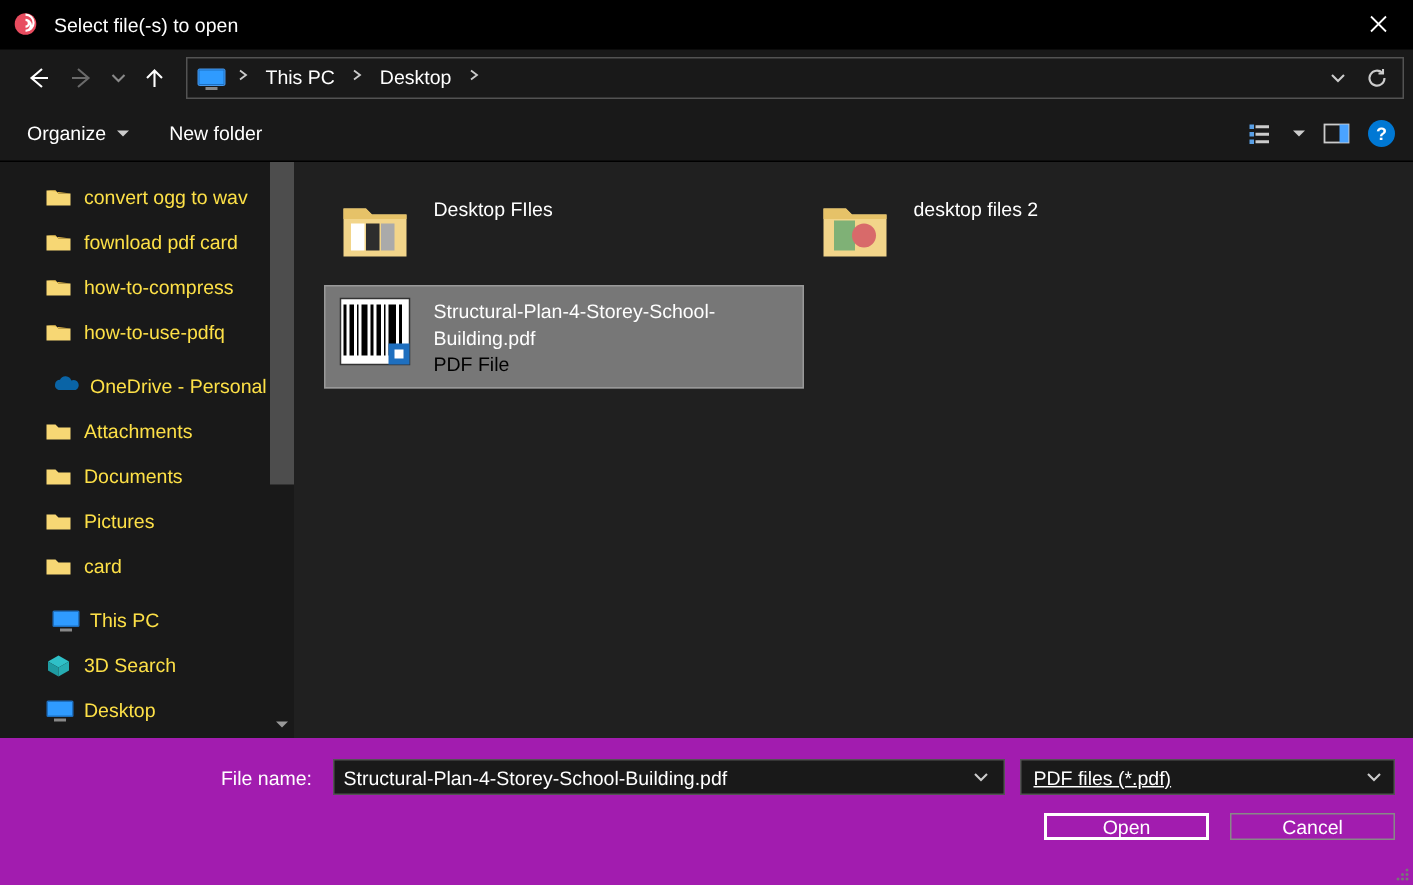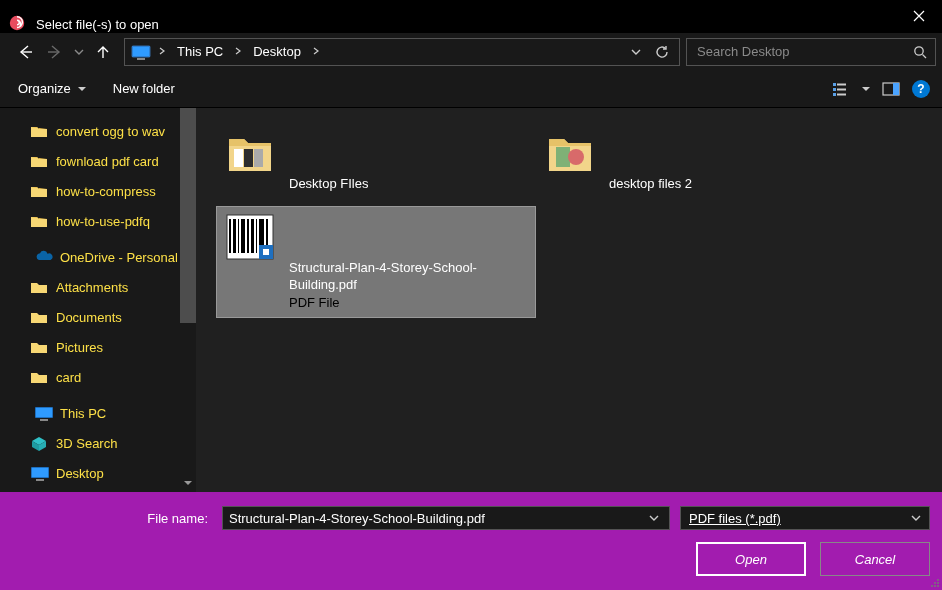--- a/index.html
+++ b/index.html
@@ -1,18 +1,18 @@
 <!DOCTYPE html>
 <html><head>
 <meta charset="utf-8">
 <style>
   * { box-sizing: border-box; margin: 0; padding: 0; font-family: "Segoe UI", Arial, sans-serif; }
   body { background: #000; width: 942px; height: 590px; overflow: hidden; color: #fff; font-size: 13px; }
 
-  .titlebar { height: 32px; background: #000; display: flex; align-items: flex-end; padding-left: 8px; }
+  .titlebar { height: 32px; background: #000; display: flex; align-items: center; padding-left: 8px; }
   .titlebar .app-icon { width: 18px; height: 18px; margin-right: 10px; }
   .titlebar .title { flex: 1; font-size: 13px; color: #fff; }
   .titlebar .close { width: 46px; height: 32px; display: flex; align-items: center; justify-content: center; cursor: pointer; }
 
   .navbar { height: 38px; background: #191919; display: flex; align-items: center; border-top: 1px solid #000; padding: 0 6px 0 14px; }
   .nav-arrows { display: flex; align-items: center; gap: 8px; margin-right: 10px; }
   .nav-arrows .btn { width: 22px; height: 22px; display: flex; align-items: center; justify-content: center; color: #888; }
   .nav-arrows .btn.enabled { color: #fff; }
   .nav-arrows .caret { width: 10px; color: #666; display:flex; align-items:center; justify-content:center;}
 
@@ -43,34 +43,34 @@
   .folder-ico { width: 18px; height: 14px; flex-shrink:0;}
   .folder-ico svg { display:block; }
   .sidebar .scroll-thumb { position: absolute; right: 0; top: 0; width: 16px; height: 215px; background: #4d4d4d; }
   .sidebar .scroll-down { position: absolute; right:0; bottom:0; width:16px; height:18px; display:flex; align-items:center; justify-content:center; background:#191919;}
 
   .file-area { flex: 1; position: relative; padding: 14px 20px; }
   .file-grid { display: flex; flex-wrap: wrap; gap: 0; }
   .file-item { width: 320px; padding: 6px 8px; display: flex; align-items: flex-start; gap: 14px; border: 1px solid transparent; }
   .file-item.selected { background: #777777; border: 1px solid #999; }
   .thumb { width: 50px; height: 48px; flex-shrink: 0; display:flex; align-items:center; justify-content:center;}
-  .file-info { display: flex; flex-direction: column; line-height: 1.35; padding-top:2px;margin-top:44px;}
+  .file-info { display: flex; flex-direction: column; line-height: 1.35; padding-top:2px;}
   .file-name { color: #fff; }
   .file-item.selected .file-sub { color: #000000; }
 
   .bottombar { background: #a21caf; padding: 14px 12px 12px 12px; height: 98px; }
   .fn-row { display: flex; align-items: center; gap: 10px; margin-bottom: 12px;}
   .fn-label { width: 200px; text-align: right; padding-right: 4px;}
   .fn-input { flex: 1; height: 24px; background: #191919; border: 1px solid #535353; display:flex; align-items:center; padding: 0 6px;}
   .fn-input .val { flex:1; color:#fff; }
   .fn-input .car { width:18px; display:flex; align-items:center; justify-content:center; color:#ccc;}
   .type-sel { width: 250px; height: 24px; background: #191919; border: 1px solid #535353; display:flex; align-items:center; padding: 0 8px; text-decoration: underline;}
   .type-sel .val { flex:1; }
   .btn-row { display: flex; justify-content: flex-end; gap: 14px; padding-right: 0px;}
-  .dlg-btn { width: 110px; height: 34px; border: 1px solid #888; display:flex; align-items:center; justify-content:center; color:#fff;font-style:italic; }
+  .dlg-btn { width: 110px; height: 18px; border: 1px solid #888; display:flex; align-items:center; justify-content:center; color:#fff; }
   .dlg-btn.primary { border: 2px solid #fff; }
   .resize-grip { position:absolute; right:2px; bottom:2px; width:12px; height:12px;}
 </style>
 </head>
 <body>
 
 <div class="titlebar">
   <span class="app-icon">
     <svg viewBox="0 0 20 20">
         <circle cx="10" cy="10" r="8" fill="#e84c5f"></circle>
@@ -143,29 +143,20 @@
         </svg>
     </div>
     <div class="addr-btn">
       <svg width="14" height="14" viewBox="0 0 14 14">
           <path d="M12 7 a5 5 0 1 1 -1.5 -3.5" fill="none" stroke="#ccc" stroke-width="1.4"></path>
           <path d="M11 1 V4 H8" fill="none" stroke="#ccc" stroke-width="1.4"></path>
         </svg>
     </div>
   </div>
 
-  <div class="searchbox">
-    <input placeholder="Search Desktop" style="">
-    <span class="icon">
-      <svg width="14" height="14" viewBox="0 0 14 14">
-          <circle cx="6" cy="6" r="4.2" fill="none" stroke="#ccc" stroke-width="1.3"></circle>
-          <path d="M9.5 9.5 L13 13" stroke="#ccc" stroke-width="1.3"></path>
-        </svg>
-    </span>
-  </div>
 </div>
 
 <div class="toolbar">
   <div class="tool-item">
     <span>Organize</span>
     <svg class="tool-caret" viewBox="0 0 10 10">
         <path d="M1 3 L5 7 L9 3" fill="#ccc"></path>
       </svg>
   </div>
   <div class="tool-item">

